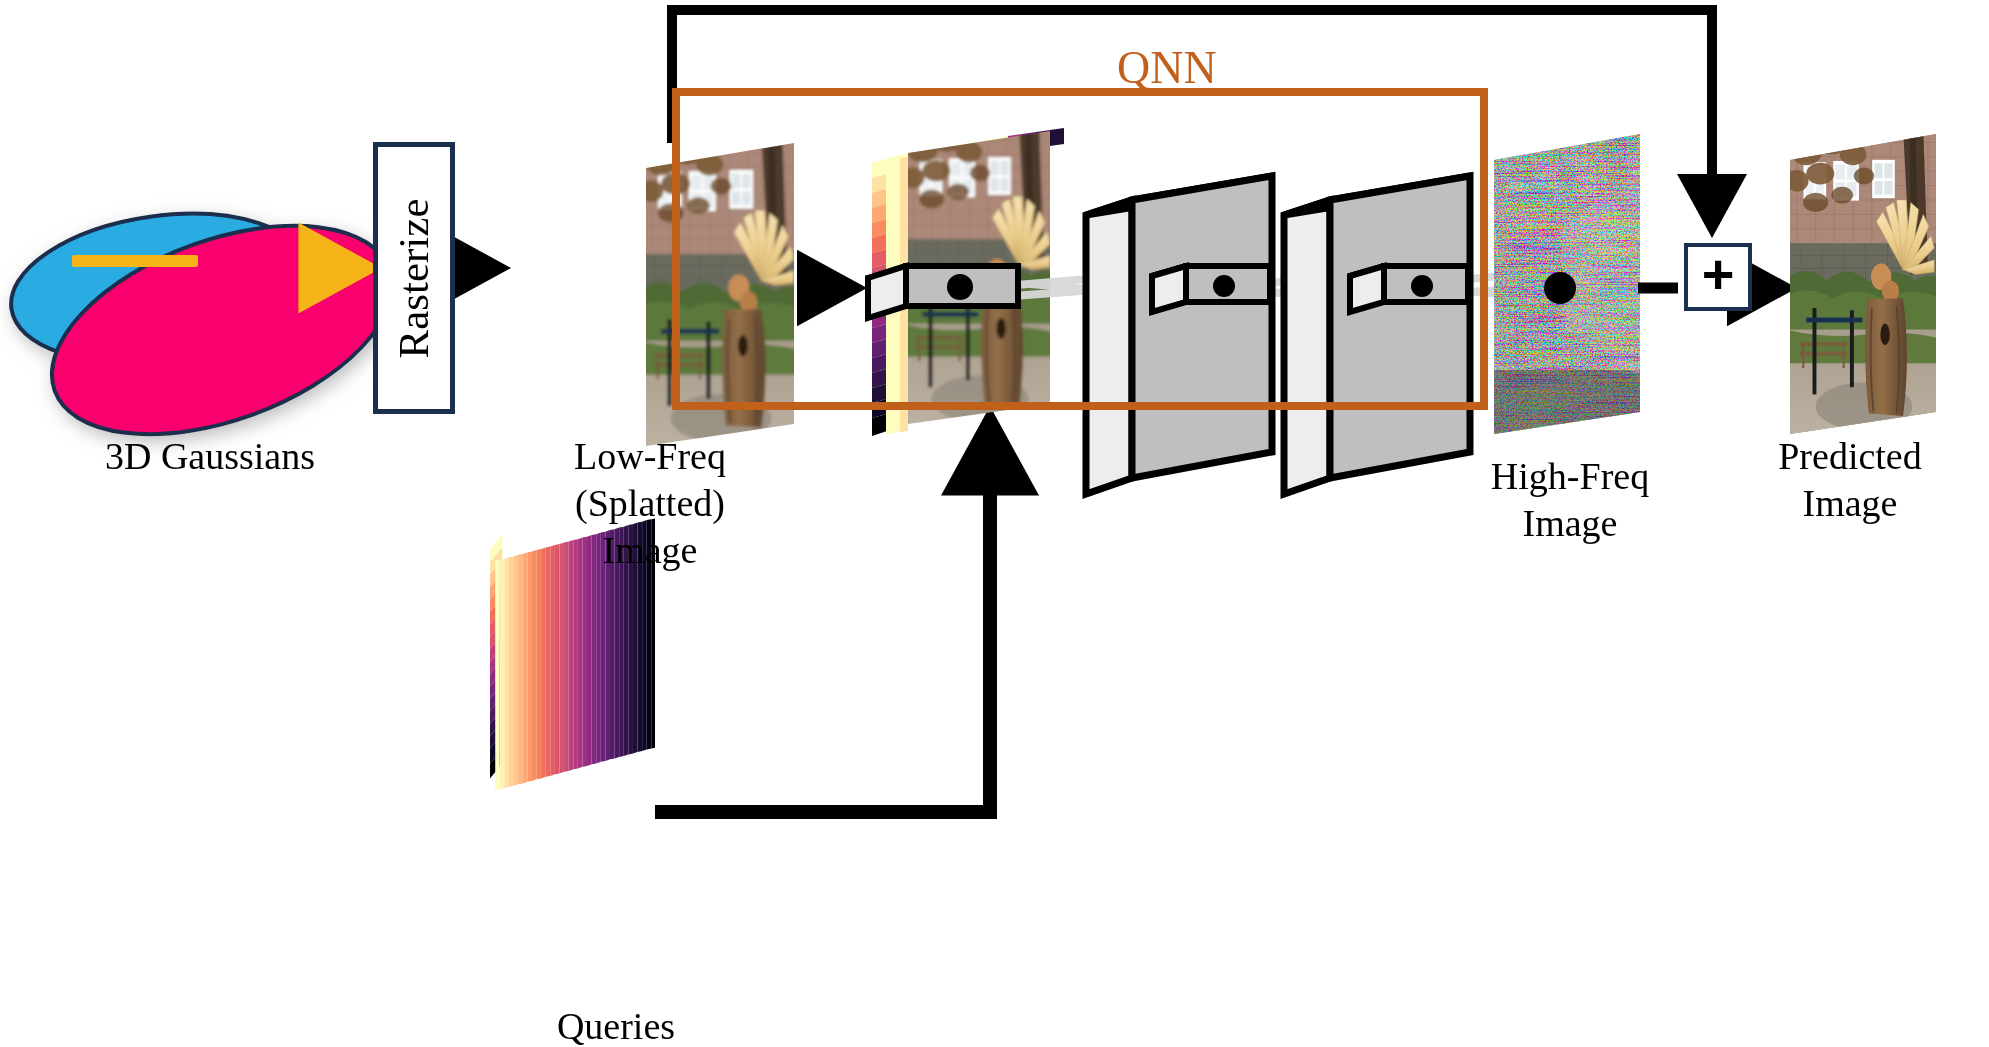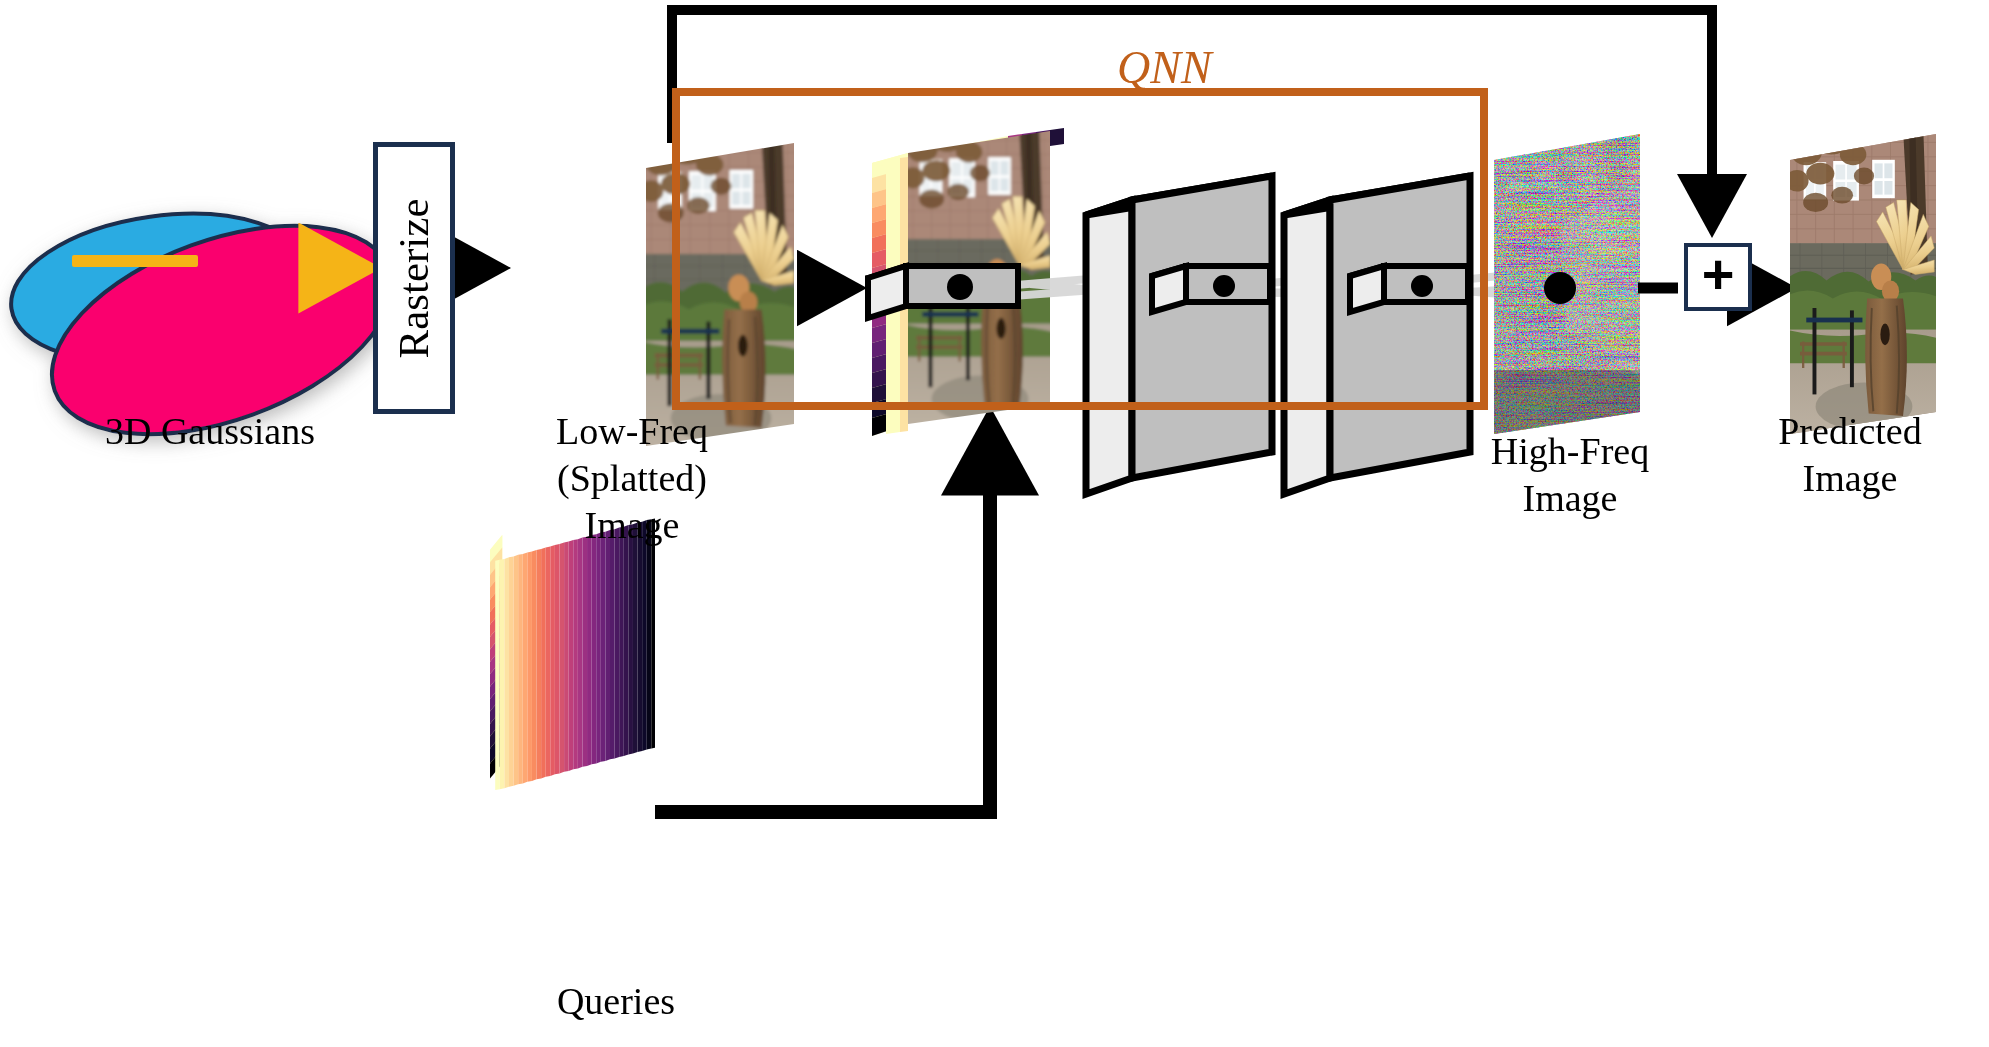--- a/index.html
+++ b/index.html
@@ -2,24 +2,24 @@
 <html><head>
 <meta charset="utf-8">
 <style>
   html,body{margin:0;padding:0;background:#ffffff;}
   body{width:1989px;height:1047px;position:relative;overflow:hidden;
        font-family:"Liberation Serif","DejaVu Serif",serif;}
   .stage{position:absolute;left:0;top:0;width:1989px;height:1047px;}
   .svglayer{position:absolute;left:0;top:0;width:1989px;height:1047px;}
   .lbl{position:absolute;text-align:center;color:#000;
        font-family:"Liberation Serif","DejaVu Serif",serif;
-       font-size:38px;line-height:47px;white-space:pre-line;}
+       font-size:38px;line-height:47px;white-space:pre-line;margin-top:25px;}
   .qnnlbl{position:absolute;color:#c1601a;
        font-family:"Liberation Serif","DejaVu Serif",serif;
-       font-size:46px;line-height:46px;font-style:italic;}
+       font-size:46px;line-height:46px;}
   .rastbox{position:absolute;border:5px solid #1b2f4e;background:#fff;
        display:flex;align-items:center;justify-content:center;}
   .rasttxt{transform:rotate(-90deg);white-space:nowrap;font-size:43px;
        font-family:"Liberation Serif","DejaVu Serif",serif;color:#000;}
   .plusbox{position:absolute;border:4px solid #1b2f4e;background:#fff;
        display:flex;align-items:center;justify-content:center;}
   .plusglyph{font-size:56px;line-height:56px;color:#000;
        font-family:"Liberation Sans","DejaVu Sans",sans-serif;font-weight:700;
        transform:translateY(-3px);}
   .qnnbox{position:absolute;border:8px solid #c1601a;background:transparent;}
@@ -387,21 +387,21 @@
   <div class="qnnbox" style="left:672px;top:88px;width:800px;height:306px;"></div>
 
   <div class="qnnlbl" style="left:1117px;top:45px;">QNN</div>
 
   <div class="plusbox" style="left:1684px;top:243px;width:60px;height:60px;">
     <span class="plusglyph">+</span>
   </div>
 
   <div class="lbl" style="left:20px;top:408px;width:380px;">3D Gaussians</div>
 
-  <div class="lbl" style="left:442px;top:408px;width:380px;">Low-Freq
+  <div class="lbl" style="left:460px;top:408px;width:380px;">Low-Freq
 (Splatted)
 Image</div>
 
   <div class="lbl" style="left:466px;top:978px;width:300px;">Queries</div>
 
   <div class="lbl" style="left:1390px;top:428px;width:360px;">High-Freq
 Image</div>
 
   <div class="lbl" style="left:1700px;top:408px;width:300px;">Predicted
 Image</div>

